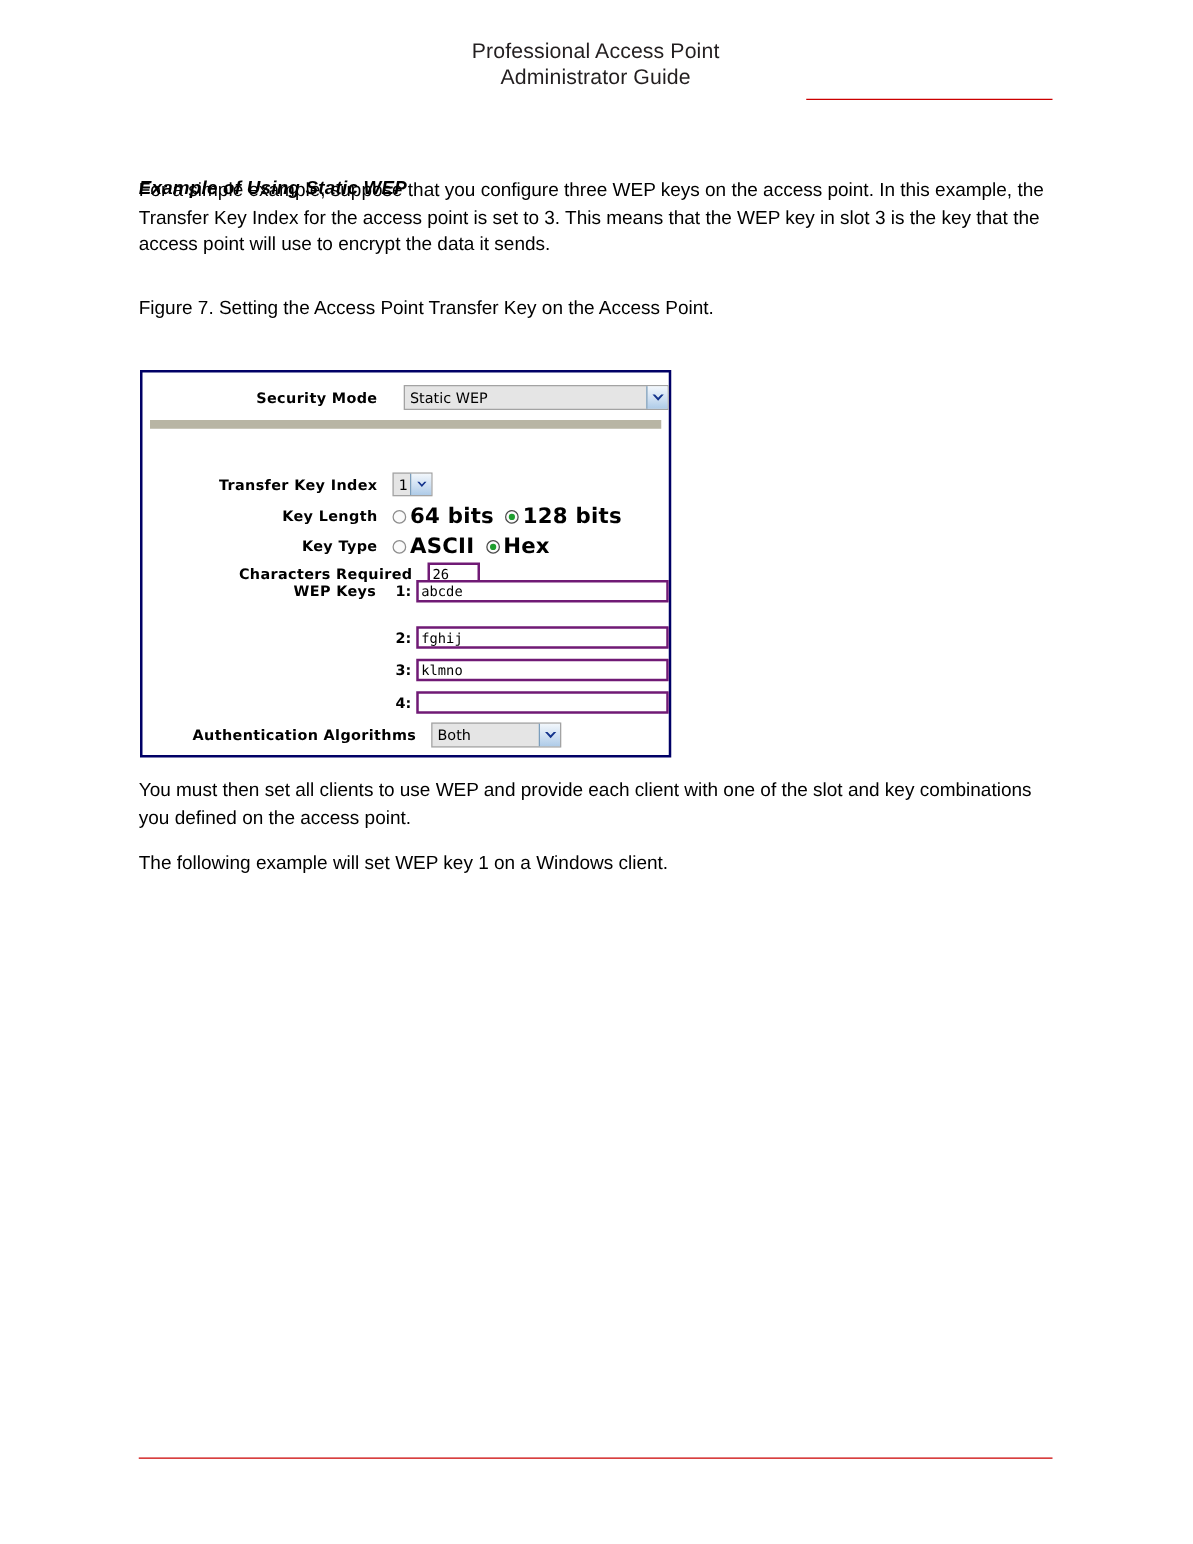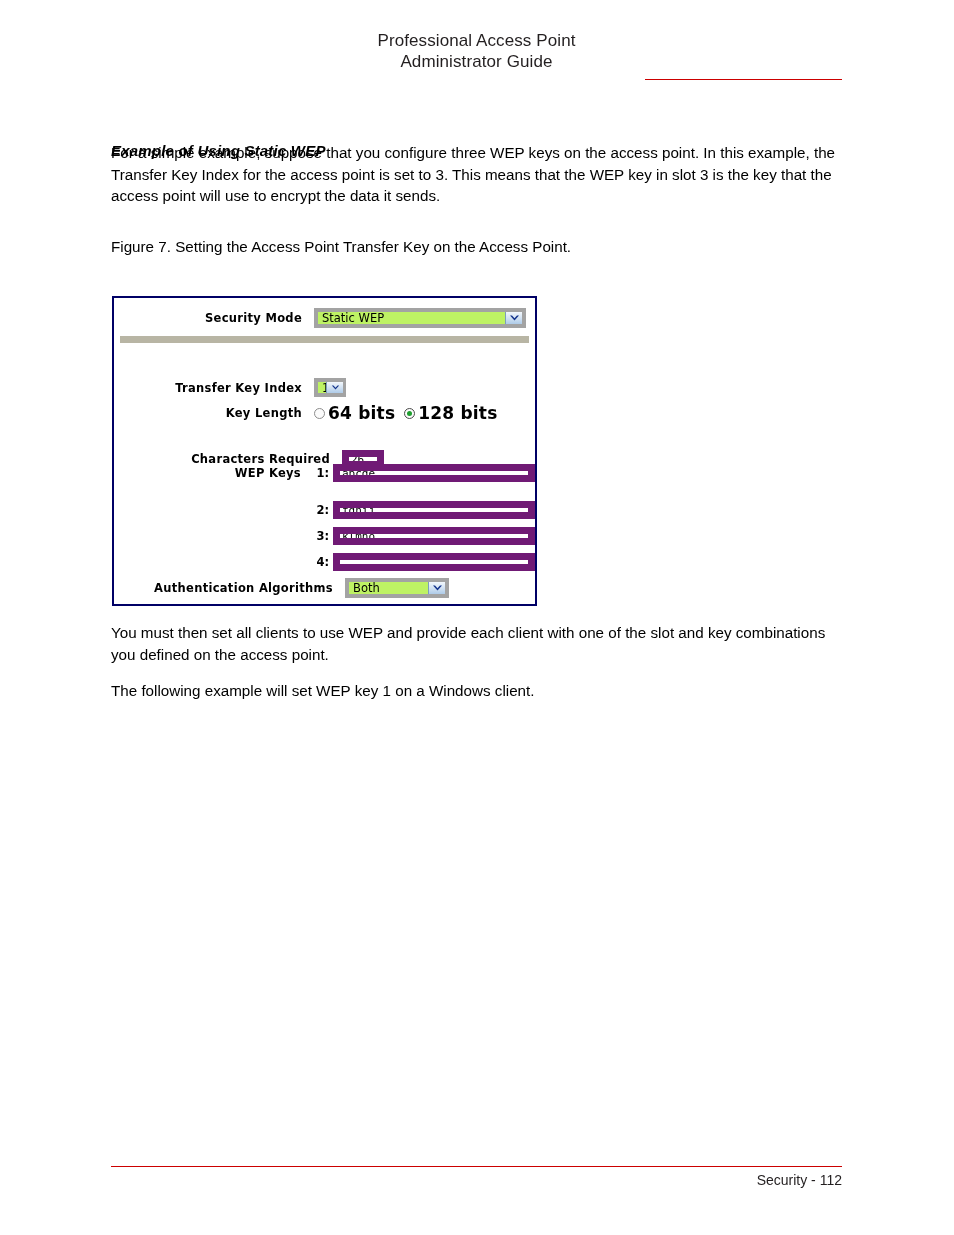--- a/index.html
+++ b/index.html
@@ -108,39 +108,39 @@
     font-size: 11.5px;
     font-weight: bold;
     color: #000000;
     letter-spacing: 0.3px;
     text-align: right;
     white-space: nowrap;
   }
 
   
   .row-security {
-    left: 0px; top: 10px; width: 421px;
+    left: 0px; top: 10px; width: 421px; justify-content: space-between;
   }
   .row-security .fig-label { width: 188px; margin-right: 12px; }
 
   .sep-bar {
     position: absolute;
     left: 6px;
     top: 38px;
     width: 409px;
     height: 7px;
     background: #b8b5a4;
   }
 
   
   .select {
     display: inline-flex;
     align-items: stretch;
-    background: #bef264;
-    border: 4px solid #a3a3a3;
+    background: #e5e5e5;
+    border: 1px solid #a3a3a3;
     box-sizing: border-box;
     height: 19px;
   }
   .select .sel-value {
     flex: 1 1 auto;
     display: flex;
     align-items: center;
     padding: 0 4px;
     font-size: 11.5px;
     color: #000;
@@ -223,21 +223,21 @@
     content: "";
     width: 5px;
     height: 5px;
     border-radius: 50%;
     background: #1e9e2e;
   }
 
   
   .text-input {
     background: #ffffff;
-    border: 7px solid #701a75;
+    border: 2px solid #701a75;
     box-sizing: border-box;
     height: 18px;
     display: flex;
     align-items: center;
     padding: 0 2px;
     font-family: "DejaVu Sans Mono", monospace;
     font-size: 11px;
     color: #000;
     overflow: hidden;
   }
@@ -305,20 +305,33 @@
           <span class="radio-dot"></span>
           <span>64 bits</span>
         </label>
         <label class="radio-opt">
           <span class="radio-dot on"></span>
           <span>128 bits</span>
         </label>
       </div>
     </div>
 
+    <div class="fig-row row-keytype">
+      <div class="fig-label">Key Type</div>
+      <div class="radio-group">
+        <label class="radio-opt">
+          <span class="radio-dot"></span>
+          <span>ASCII</span>
+        </label>
+        <label class="radio-opt">
+          <span class="radio-dot on"></span>
+          <span>Hex</span>
+        </label>
+      </div>
+    </div>
 
     <div class="fig-row row-chars">
       <div class="fig-label">Characters Required</div>
       <div class="text-input input-chars">26</div>
     </div>
 
     <div class="fig-row row-wepkeys">
       <div class="fig-label">WEP Keys</div>
       <span class="key-num">1:</span>
       <div class="text-input input-wepkey">abcde</div>
@@ -353,15 +366,14 @@
         </div>
       </div>
     </div>
 
   </div>
 
   <div class="para para-after">You must then set all clients to use WEP and provide each client with one of the slot and key combinations you defined on the access point.</div>
   <div class="para para-last">The following example will set WEP key 1 on a Windows client.</div>
 
   <div class="footer-rule"></div>
-  <div class="footer-text">Security - 112</div>
 
 </div>
 
 </body></html>

